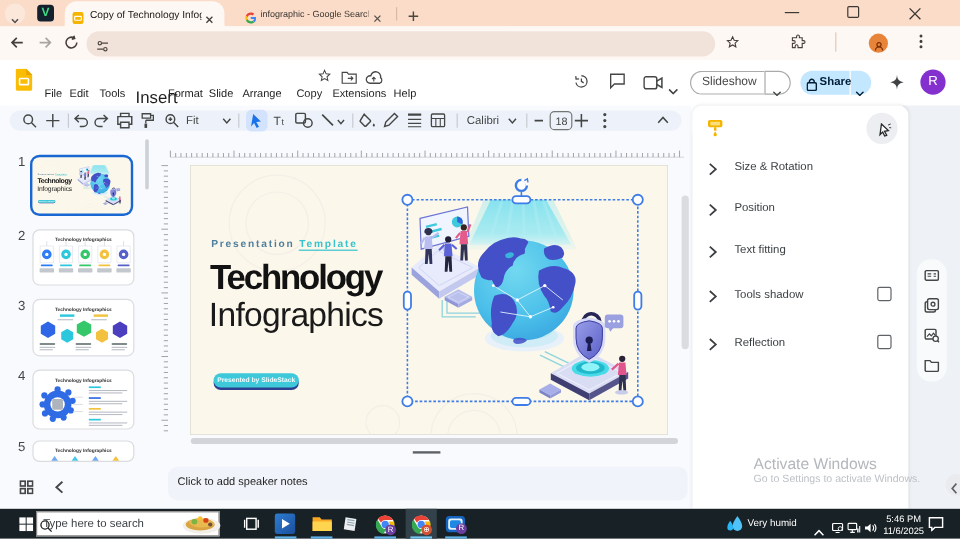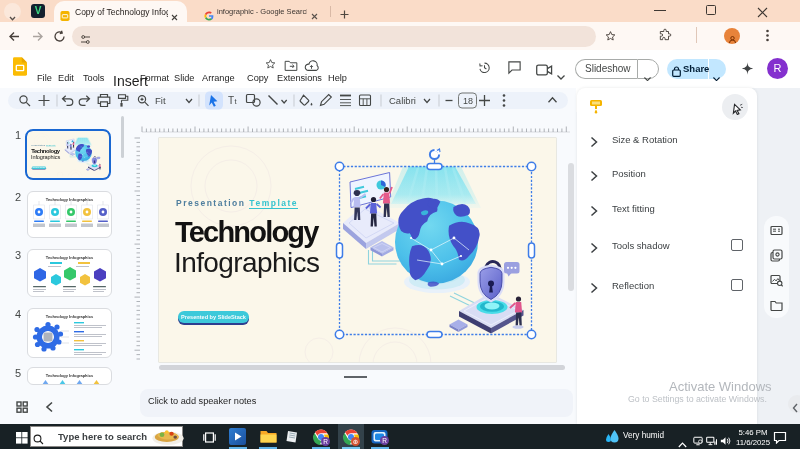--- a/index.html
+++ b/index.html
@@ -994,21 +994,21 @@
         <circle cx="9.7" cy="9.3" r="2.2" fill="#FBFCFE" stroke="#444746" stroke-width="1.1"></circle>
         <path d="M11.3 10.9 l1.4 1.4" stroke="#444746" stroke-width="1.2"></path>
       </svg>
   </div>
   <div class="abs" style="left:770px;top:298px;width:13px;height:13px;">
     <svg width="13" height="13" viewBox="0 0 13 13">
         <path d="M1 2.5 h4 l1.2 1.5 H12 v6.5 a1 1 0 0 1 -1 1 H2 a1 1 0 0 1 -1 -1 z" fill="none" stroke="#444746" stroke-width="1.2"></path>
       </svg>
   </div>
 
-  <div class="abs" style="left:628px;top:379px;font-size:13px;color:#B3B7BC;margin-left:41px;">Activate Windows</div>
+  <div class="abs" style="left:628px;top:379px;font-size:13px;color:#B3B7BC;">Activate Windows</div>
   <div class="abs" style="left:628px;top:394px;font-size:8.8px;color:#BDC1C6;">Go to Settings to activate Windows.</div>
 
   <div class="abs" style="left:788px;top:395px;width:18px;height:18px;border-radius:50%;background:#E9EBEE;"></div>
   <div class="abs" style="left:792px;top:399px;width:6px;height:10px;"><svg width="6" height="10" viewBox="0 0 6 10">
         <path d="M5 1 L1.5 5 L5 9" fill="none" stroke="#5F6368" stroke-width="1.4"></path>
       </svg></div>
 
   <div id="taskbar" class="abs" style="left:0;top:424px;width:800px;height:25px;background:#182125;"></div>
 
   <div class="abs" style="left:16px;top:430px;width:12px;height:12px;">
@@ -1022,21 +1022,21 @@
       </svg>
   </div>
 
   <div class="abs" style="left:30px;top:426px;width:153px;height:21px;background:#FFFFFF;border:1px solid #8A8886;"></div>
   <div class="abs" style="left:33px;top:431px;width:11px;height:11px;">
     <svg width="11" height="11" viewBox="0 0 11 11">
         <circle cx="4.5" cy="4.5" r="3.4" fill="none" stroke="#1F1F1F" stroke-width="1.1"></circle>
         <path d="M7 7 L10 10" stroke="#1F1F1F" stroke-width="1.1"></path>
       </svg>
   </div>
-  <div class="abs" style="left:58px;top:431px;font-size:9.5px;color:#3C4043;font-weight:bold;">Type here to search</div>
+  <div class="abs" style="left:36px;top:431px;font-size:9.5px;color:#3C4043;">Type here to search</div>
 
   <div class="abs" style="left:150px;top:427px;width:36px;height:19px;">
     <svg width="36" height="19" viewBox="0 0 30 17" preserveAspectRatio="none">
       <ellipse cx="15" cy="10" rx="13" ry="6" fill="#F2EFE8"></ellipse>
       <ellipse cx="14" cy="9" rx="10" ry="4.5" fill="#D9A441"></ellipse>
       <path d="M6 7 q5 -4 12 -2 q5 1 6 4 q-6 3 -12 2 q-5 -1 -6 -4 z" fill="#E8B94F"></path>
       <circle cx="10" cy="7" r="2" fill="#7CB342"></circle>
         <circle cx="18" cy="6" r="1.8" fill="#D84315"></circle>
         <circle cx="14" cy="4.5" r="1.6" fill="#FBC02D"></circle>
         <circle cx="21" cy="9" r="1.5" fill="#6D4C41"></circle>

